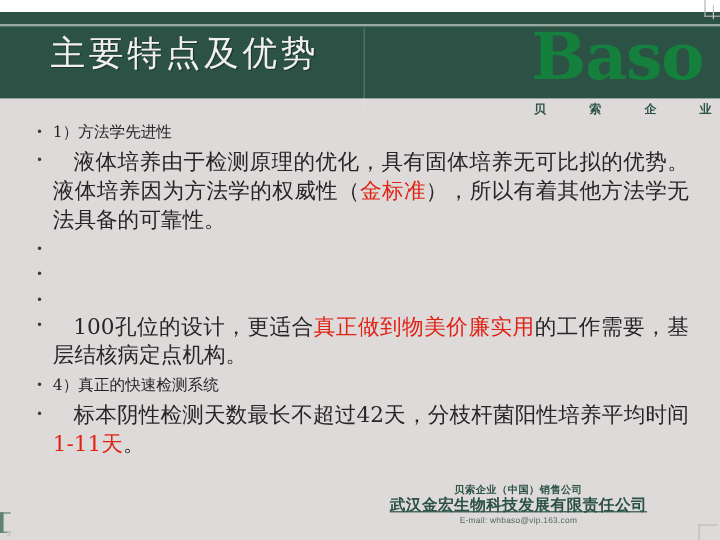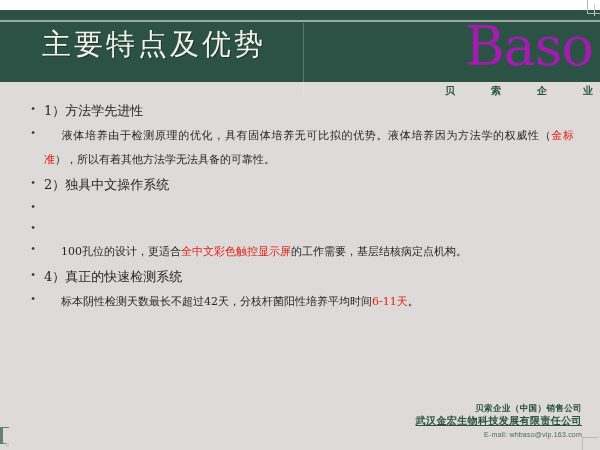--- a/index.html
+++ b/index.html
@@ -62,26 +62,26 @@
     top: 14px;
     width: 150px;
     height: 86px;
   }
   #logo-word {
     position: absolute;
     left: 0;
     top: 0;
     width: 150px;
     font-family: "DejaVu Serif", "Liberation Serif", serif;
-    font-weight: normal;
+    font-weight: bold;
     font-size: 54px;
     line-height: 66px;
-    color: #a21caf;
+    color: #15803d;
     letter-spacing: -1px;
-    text-align: right;
+    text-align: left;
   }
   #logo-sub {
     position: absolute;
     left: 2px;
     top: 70px;
     width: 148px;
     display: flex;
     justify-content: space-between;
     font-size: 10px;
     font-weight: bold;
@@ -108,21 +108,21 @@
     width: 22px;
     text-align: center;
     color: #3d3d3d;
     font-size: 12px;
     line-height: 19px;
     padding-left: 22px;
   }
   .bullet-text {
     flex: 1 1 auto;
     color: #262626;
-    font-size: 11px;
+    font-size: 18px;
     line-height: 24px;
     font-family: "DejaVu Serif", "Liberation Serif", serif;
     text-align: justify;
     padding-right: 10px;
   }
   .bullet-row.heading .bullet-text {
     font-weight: normal;
     font-size: 13px;
     line-height: 22px;
   }
@@ -130,31 +130,31 @@
   .bullet-row.para { margin-bottom: 2px; }
   .bullet-text .ind { display: inline-block; width: 17px; }
   .hl { color: #e02215; }
 
   
   #footer {
     position: absolute;
     right: 18px;
     top: 402px;
     width: 300px;
-    text-align: right;
+    text-align: center;
   }
   .f-line1 {
     font-size: 8.5px;
     font-weight: bold;
     color: #2b5244;
     line-height: 12px;
     letter-spacing: 0.4px;
   }
   .f-line2 {
-    font-size: 10px;
+    font-size: 13px;
     font-weight: bold;
     color: #2b5244;
     line-height: 13px;
     letter-spacing: 0.4px;
     text-decoration: underline;
   }
   .f-line3 {
     font-size: 7px;
     color: #4a6a5e;
     line-height: 12px;
@@ -259,39 +259,38 @@
       <div class="bullet-row heading">
         <div class="bullet-dot">•</div>
         <div class="bullet-text">1）方法学先进性</div>
       </div>
       <div class="bullet-row para">
         <div class="bullet-dot">•</div>
         <div class="bullet-text"><span class="ind"></span><span>液体培养由于检测原理的优化，具有固体培养无可比拟的优势。液体培养因为方法学的权威性（</span><span class="hl">金标准</span><span>），所以有着其他方法学无法具备的可靠性。</span></div>
       </div>
       <div class="bullet-row heading">
         <div class="bullet-dot">•</div>
-        <div class="bullet-text">2）独具中文操作系统</div>
       </div>
       <div class="bullet-row para">
         <div class="bullet-dot">•</div>
       </div>
       <div class="bullet-row heading">
         <div class="bullet-dot">•</div>
       </div>
       <div class="bullet-row para">
         <div class="bullet-dot">•</div>
-        <div class="bullet-text"><span class="ind"></span><span>100孔位的设计，更适合</span><span class="hl">全中文彩色触控显示屏</span><span>的工作需要，基层结核病定点机构。</span></div>
+        <div class="bullet-text"><span class="ind"></span><span>100孔位的设计，更适合</span><span class="hl">真正做到物美价廉实用</span><span>的工作需要，基层结核病定点机构。</span></div>
       </div>
       <div class="bullet-row heading">
         <div class="bullet-dot">•</div>
         <div class="bullet-text">4）真正的快速检测系统</div>
       </div>
       <div class="bullet-row para">
         <div class="bullet-dot">•</div>
-        <div class="bullet-text"><span class="ind"></span><span>标本阴性检测天数最长不超过42天，分枝杆菌阳性培养平均时间</span><span class="hl">6-11天</span><span>。</span></div>
+        <div class="bullet-text"><span class="ind"></span><span>标本阴性检测天数最长不超过42天，分枝杆菌阳性培养平均时间</span><span class="hl">1-11天</span><span>。</span></div>
       </div>
     </div>
 
   <div id="footer">
     <div class="f-line1">贝索企业（中国）销售公司</div>
     <div class="f-line2">武汉金宏生物科技发展有限责任公司</div>
     <div class="f-line3">E-mail:  whbaso@vip.163.com</div>
   </div>
 
   <div id="left-mark"></div>

